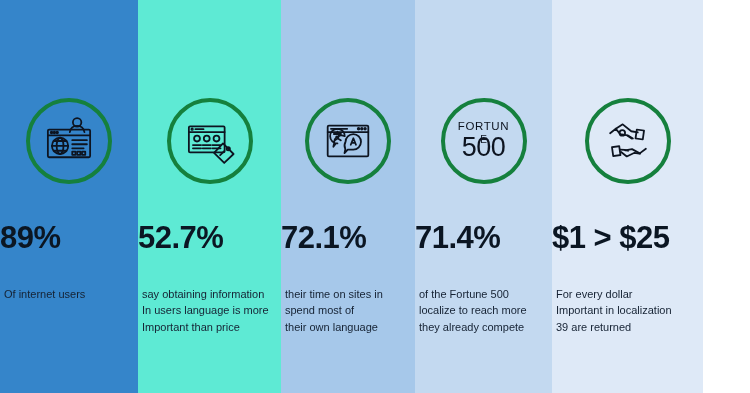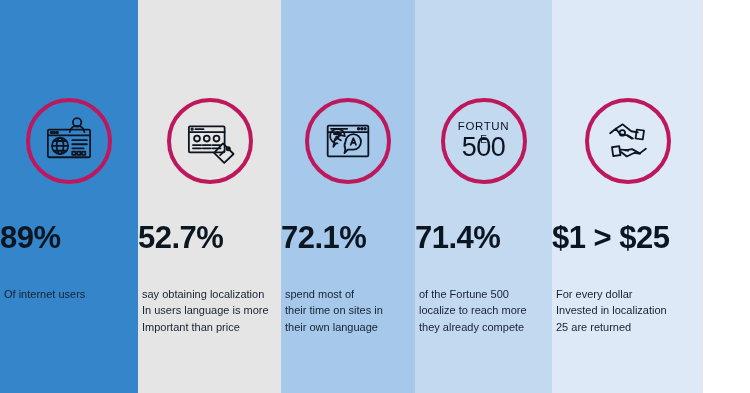--- a/index.html
+++ b/index.html
@@ -33,21 +33,21 @@
   }
 
   .icon-badge {
     position: absolute;
     top: 98px;
     left: 50%;
     transform: translateX(-50%);
     width: 86px;
     height: 86px;
     border-radius: 50%;
-    border: 4px solid #be185d;
+    border: 4px solid #15803d;
     box-sizing: border-box;
     display: flex;
     align-items: center;
     justify-content: center;
   }
   .icon-badge svg {
     display: block;
     width: 52px;
     height: 52px;
   }
@@ -142,21 +142,21 @@
         <circle cx="42" cy="9" r="5.2"></circle>
         <path d="M33 21c1-5 4.6-7.6 9-7.6s8 2.6 9 7.6"></path>
       </svg>
     </div>
     <div class="stat-value">89%</div>
     <div class="stat-caption">
       <span class="caption-line">Of internet users</span>
     </div>
   </div>
 
-  <div class="stat-column" style="width: 143px; background: #e5e5e5;">
+  <div class="stat-column" style="width: 143px; background: #5eead4;">
     <div class="icon-badge">
       <svg viewBox="0 0 64 64" fill="none" stroke="#0d1420" stroke-width="2.2" stroke-linecap="round" stroke-linejoin="round">
         <rect x="6" y="14" width="44" height="32" rx="1.5"></rect>
         <line x1="6" y1="21" x2="50" y2="21"></line>
         <circle cx="10" cy="17.5" r="0.9"></circle>
         <line x1="14" y1="17.5" x2="24" y2="17.5"></line>
         <circle cx="16" cy="29" r="3.6"></circle>
         <circle cx="28" cy="29" r="3.6"></circle>
         <circle cx="40" cy="29" r="3.6"></circle>
         <line x1="11" y1="37" x2="21" y2="37"></line>
@@ -165,21 +165,21 @@
         <line x1="23" y1="41" x2="33" y2="41"></line>
         <line x1="35" y1="37" x2="45" y2="37"></line>
         <line x1="35" y1="41" x2="45" y2="41"></line>
         <path d="M37 46.5l11-11.5 13 13-11.5 11z"></path>
         <circle cx="54.5" cy="41.5" r="2"></circle>
         <path d="M44.5 49.5l5-5"></path>
       </svg>
     </div>
     <div class="stat-value">52.7%</div>
     <div class="stat-caption">
-      <span class="caption-line">say obtaining localization</span>
+      <span class="caption-line">say obtaining information</span>
       <span class="caption-line">In users language is more</span>
       <span class="caption-line">Important than price</span>
     </div>
   </div>
 
   <div class="stat-column" style="width: 134px; background: rgb(166, 200, 234); padding-left: 8px;">
     <div class="icon-badge">
       <svg viewBox="0 0 64 64" fill="none" stroke="#0d1420" stroke-width="2.2" stroke-linecap="round" stroke-linejoin="round">
         <rect x="7" y="13" width="50" height="38" rx="1.5"></rect>
         <line x1="7" y1="21" x2="57" y2="21"></line>
@@ -188,22 +188,22 @@
           <circle cx="49" cy="17" r="1"></circle>
           <circle cx="53" cy="17" r="1"></circle>
         <path d="M28 26a9 9 0 1 0-9 9h-2l-3 4 1-4.6A9 9 0 0 1 28 26z"></path>
         <path d="M19 22v-1.6M14.6 23.4h8.8M21.2 23.4c0 3.6-2.4 6.4-5.4 7.6M17.6 26.4c1.2 2.6 3 4 5.6 4.8"></path>
         <path d="M29 33a9.5 9.5 0 0 1 9.5-9.5h0A9.5 9.5 0 0 1 48 33v0a9.5 9.5 0 0 1-9.5 9.5h-6.8l-4 4.4 1-4.8A9.5 9.5 0 0 1 29 33z"></path>
         <path d="M35.4 36.6l3.2-8 3.2 8M36.5 34.2h4.4"></path>
       </svg>
     </div>
     <div class="stat-value">72.1%</div>
     <div class="stat-caption">
+      <span class="caption-line">their time on sites in</span>
       <span class="caption-line">spend most of</span>
-      <span class="caption-line">their time on sites in</span>
       <span class="caption-line">their own language</span>
     </div>
   </div>
 
   <div class="stat-column" style="width: 137px; background: rgb(195, 217, 240);">
     <div class="icon-badge">
       <div class="fortune-mark">
         <div class="fortune-word">FORTUN</div>
         <div class="fortune-number">500</div>
         <div class="fortune-e">E</div>
@@ -227,18 +227,18 @@
         <path d="M31.5 25.5l5 3.5"></path>
         <path d="M54 41.5l-8 6-6-1-9.5 4.5-7-5.5"></path>
         <path d="M47 47.5l-10-5.5-8.5 1.5"></path>
         <rect x="13" y="39" width="9" height="11" transform="rotate(-8 17.5 44.5)"></rect>
         <path d="M22 42.5c4 0 7 0 10 1.5"></path>
       </svg>
     </div>
     <div class="stat-value">$1 &gt; $25</div>
     <div class="stat-caption">
       <span class="caption-line">For every dollar</span>
-      <span class="caption-line">Invested in localization</span>
-      <span class="caption-line">25 are returned</span>
+      <span class="caption-line">Important in localization</span>
+      <span class="caption-line">39 are returned</span>
     </div>
   </div>
 
 </div>
 
 </body></html>

